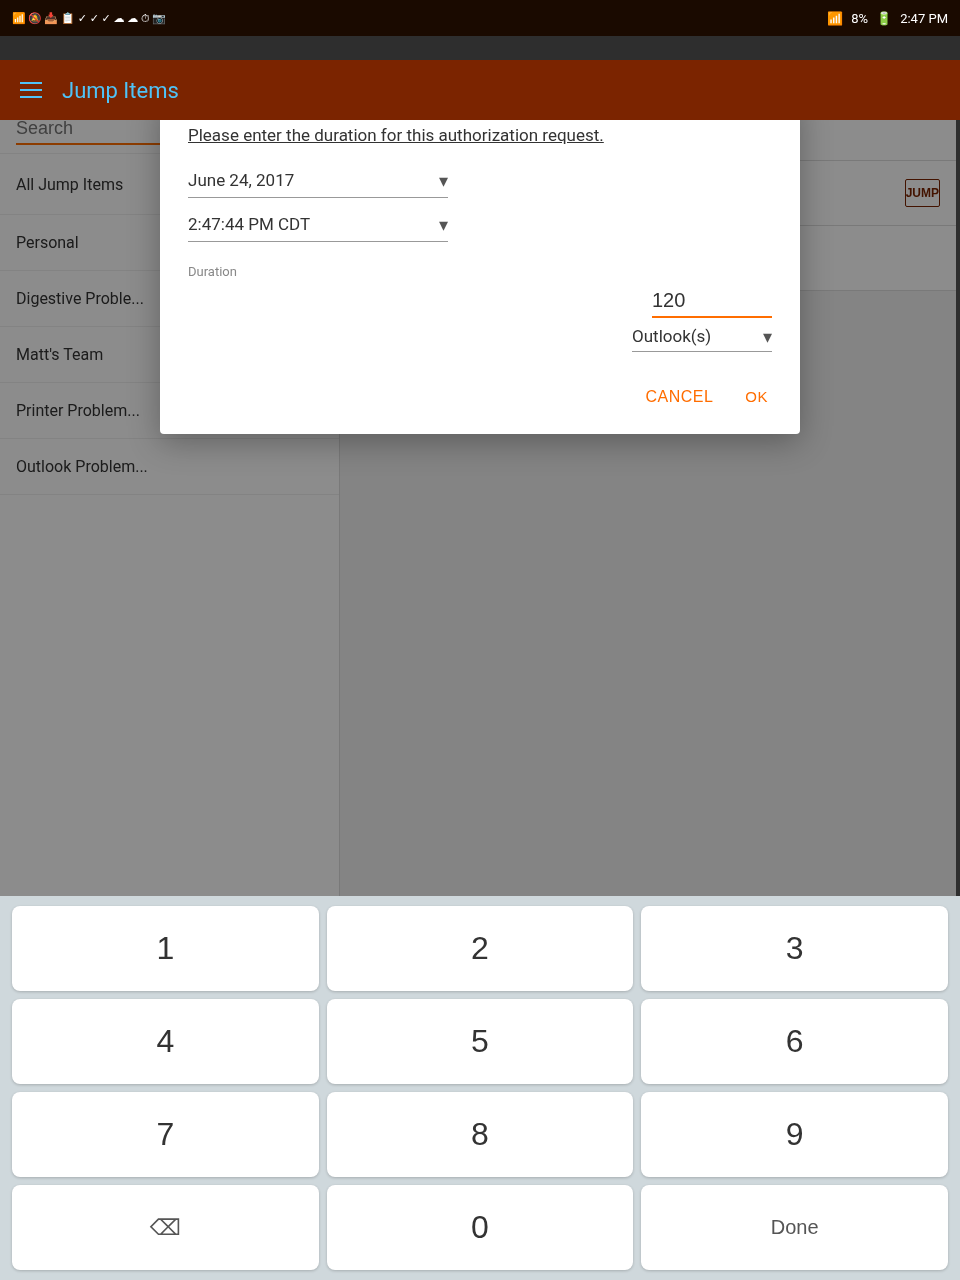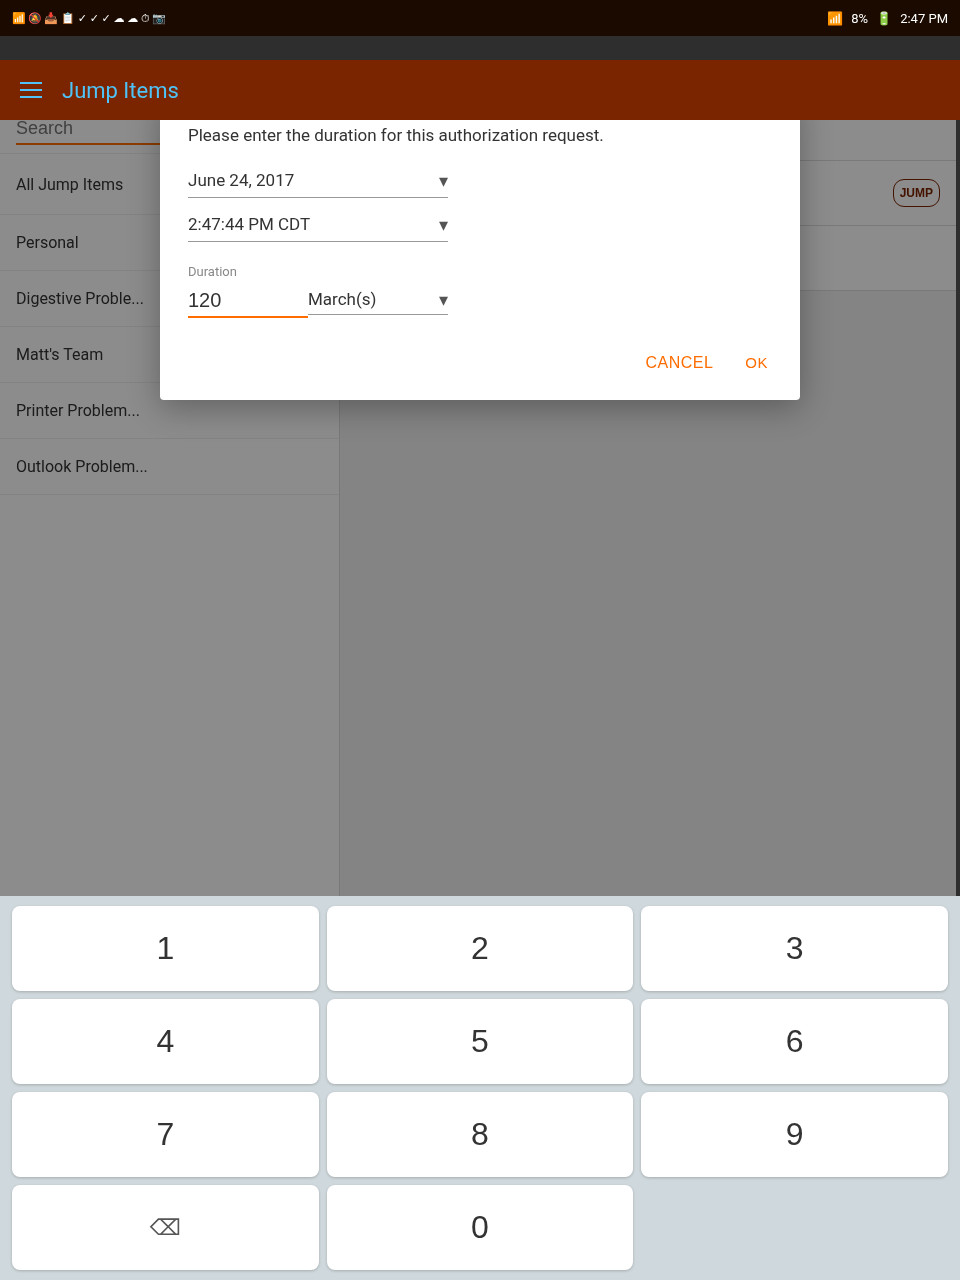--- a/index.html
+++ b/index.html
@@ -129,24 +129,24 @@
       flex-shrink: 0;
     }
     .list-item-icon.terminal { background: #7B2400; }
     .list-item-info { flex: 1; }
     .list-item-name { font-size: 16px; color: #333; }
     .list-item-status { font-size: 13px; color: #888; margin-top: 2px; }
     .jump-btn {
       color: #7B2400;
       font-size: 12px;
       font-weight: bold;
-      padding: 6px 6px;
+      padding: 6px 0;
       border: 1px solid #7B2400;
       background: transparent;
-      border-radius: 11px;
+      border-radius: 2px;
       cursor: pointer;
     }
     .list-icon-sync {
       width: 40px; height: 36px;
       display: flex; align-items: center; justify-content: center;
       margin-right: 14px;
       flex-shrink: 0;
     }
     .list-icon-sync svg { width: 36px; height: 36px; }
 
@@ -168,20 +168,21 @@
       border-radius: 4px;
       padding: 28px 28px 20px;
       z-index: 51;
       box-shadow: 0 8px 32px rgba(0,0,0,0.3);
     }
     .dialog-message {
       font-size: 17px;
       color: #333;
       margin-bottom: 22px;
       line-height: 1.4;
+      text-decoration: underline;
     }
     .dialog-label {
       font-size: 13px;
       color: #888;
       margin-bottom: 8px;
     }
     .dialog-date-select {
       display: flex;
       align-items: center;
       border-bottom: 1px solid #999;
@@ -213,23 +214,24 @@
       color: #333;
       flex: 1;
     }
     .duration-label {
       font-size: 13px;
       color: #888;
       margin-bottom: 10px;
     }
     .duration-row {
       display: flex;
-      align-items: flex-start;
-      gap: 0;
+      align-items: flex-end;
+      gap: 8px;
       margin-bottom: 28px;
+      flex-direction: column;
     }
     .duration-input {
       font-size: 20px;
       color: #333;
       border: none;
       border-bottom: 2px solid #FF6D00;
       outline: none;
       width: 120px;
       padding-bottom: 4px;
       background: transparent;
@@ -420,21 +422,21 @@
   <div class="dialog-time-select">
     <span class="dialog-time-value">2:47:44 PM CDT</span>
     <span class="dropdown-arrow">▾</span>
   </div>
 
   <div class="duration-label">Duration</div>
 
   <div class="duration-row">
     <input class="duration-input" type="text" value="120" style="">
     <div class="duration-unit-select">
-      <span class="duration-unit-value">March(s)</span>
+      <span class="duration-unit-value">Outlook(s)</span>
       <span class="dropdown-arrow">▾</span>
     </div>
   </div>
 
   <div class="dialog-actions">
     <button class="btn-cancel">CANCEL</button>
     <button class="btn-ok">OK</button>
   </div>
 </div>
 
@@ -444,14 +446,15 @@
     <button class="key-btn">2</button>
     <button class="key-btn">3</button>
     <button class="key-btn">4</button>
     <button class="key-btn">5</button>
     <button class="key-btn">6</button>
     <button class="key-btn">7</button>
     <button class="key-btn">8</button>
     <button class="key-btn">9</button>
     <button class="key-btn backspace">⌫</button>
     <button class="key-btn">0</button>
+    <button class="key-btn done">Done</button>
   </div>
 </div>
 
 </body></html>

